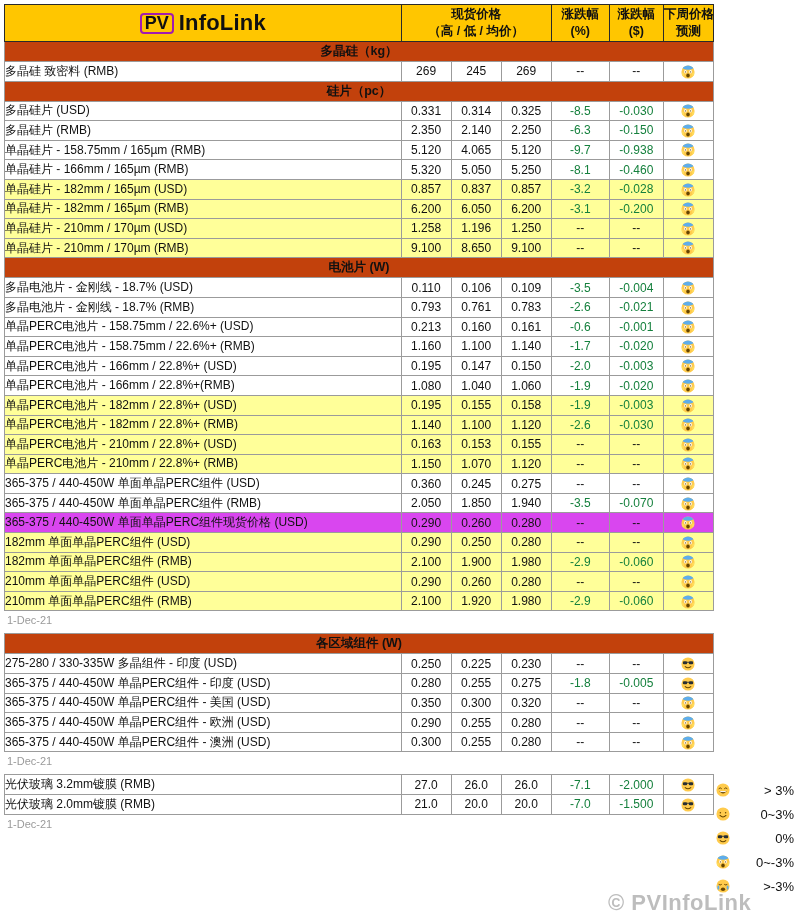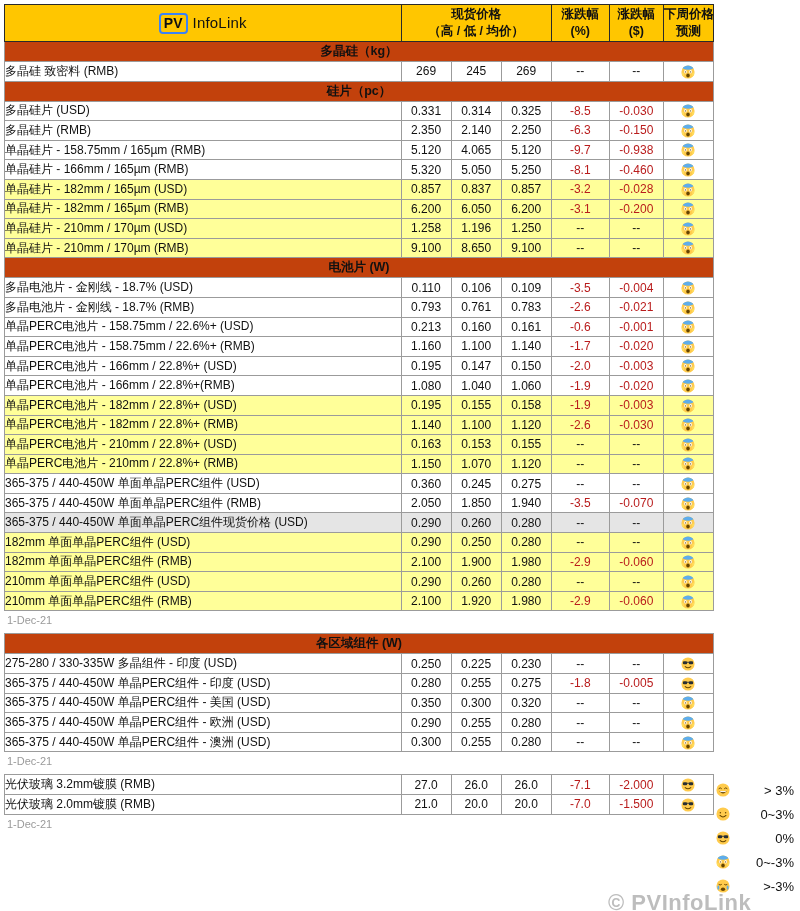--- a/index.html
+++ b/index.html
@@ -5,31 +5,31 @@
   html,body{margin:0;padding:0;background:#fff;}
   .page{position:relative;width:800px;height:911px;background:#fff;overflow:hidden;
         font-family:"Liberation Sans","DejaVu Sans",sans-serif;color:#111;}
   table.price-table{border-collapse:collapse;table-layout:fixed;width:710px;margin:0 0 0 4px;
         border:1px solid #7c7c7c;}
   table.price-table td,table.price-table th{border:1px solid #9b9b9b;overflow:hidden;
         white-space:nowrap;font-size:12px;padding:0;}
   tr.head-row th{background:#FFC600;border:1px solid #2a2a2a;height:36px;font-size:12.5px;
         font-weight:bold;text-align:center;line-height:1.35;}
   .logo{display:flex;align-items:center;justify-content:center;gap:5px;}
-  .logo-pv{display:inline-block;border:2px solid #3b82f6;border-radius:4px;padding:0 3px;
-        font-weight:bold;font-size:14px;line-height:17px;color:#111;}
-  .logo-text{font-weight:normal;font-size:15px;color:#111;letter-spacing:.2px;}
+  .logo-pv{display:inline-block;border:2px solid #a21caf;border-radius:4px;padding:0 3px;
+        font-weight:bold;font-size:18px;line-height:17px;color:#111;}
+  .logo-text{font-weight:bold;font-size:22px;color:#111;letter-spacing:.2px;}
   tr.section-row td{background:#c2410c;font-weight:bold;text-align:center;height:19px;
         font-size:12.5px;}
   tr.data-row td{height:18.6px;}
   td.name{text-align:left;padding-left:5px;}
   td.num{text-align:center;}
-  td.neg{color:#b91c1c;}
+  td.neg{color:#15803d;}
   tr.hl-yellow td{background:#FFFF99;}
-  tr.hl-orange td{background:#e5e5e5;}
+  tr.hl-orange td{background:#d946ef;}
   tr.hl-none td{background:#fff;}
   td.emoji-cell{text-align:center;}
   .emoji-wrap{display:inline-block;width:14px;height:14px;vertical-align:middle;}
   .emoji-wrap svg{display:block;width:14px;height:14px;}
   .date-label{margin:3px 0 7px 7px;font-size:11px;color:#9a9a9a;}
   .legend{position:absolute;top:778px;right:6px;width:78px;}
   .legend-row{display:flex;align-items:center;justify-content:space-between;height:24px;}
   .legend-label{font-size:13px;color:#111;text-align:right;}
   .watermark{position:absolute;left:608px;top:890px;font-size:22px;font-weight:bold;
         color:rgba(148,148,148,.62);letter-spacing:.5px;white-space:nowrap;

